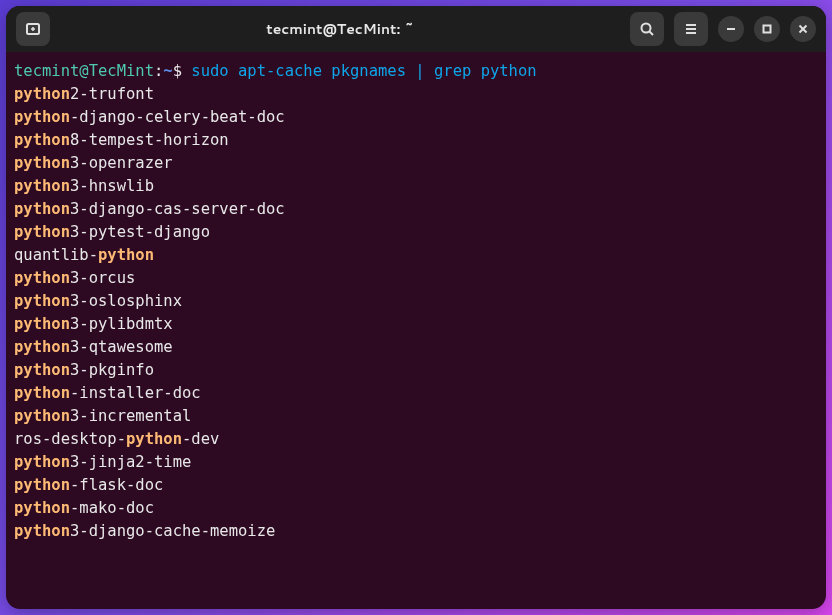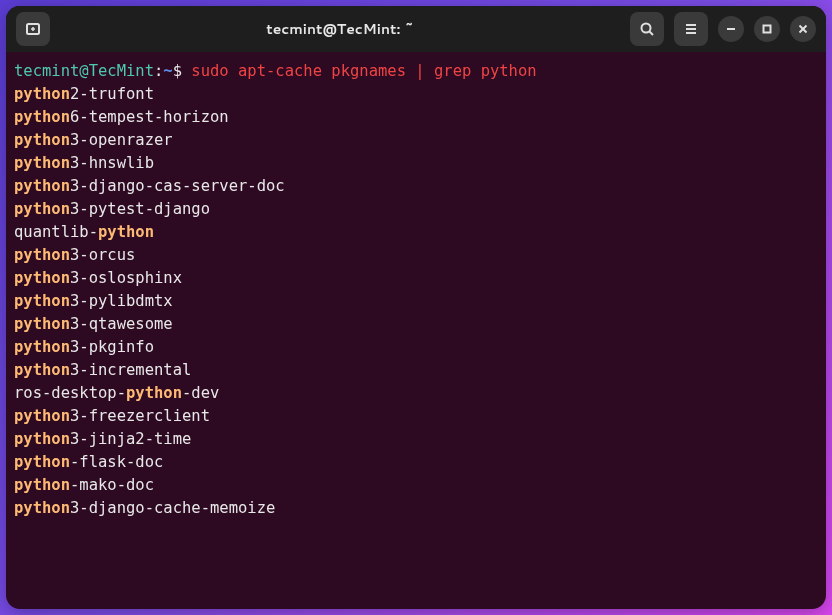--- a/index.html
+++ b/index.html
@@ -107,21 +107,21 @@
       border-radius: 5px;
     }
     .line {
       white-space: pre;
       font-family: inherit;
     }
     .prompt-user { color: #4ec9b0; font-weight: normal; }
     .prompt-colon { color: #e8e8e8; }
     .prompt-path { color: #5b8de8; font-weight: bold; }
     .prompt-dollar { color: #e8e8e8; }
-    .cmd-text { color: #ef4444; }
+    .cmd-text { color: #0ea5e9; }
     .hl { color: #fdba74; font-weight: bold; }
     .plain { color: #e8e8e8; }
     #output-container .line {
       display: block;
     }
   </style>
 </head>
 <body>
 
 <div class="window">
@@ -165,33 +165,34 @@
           <line x1="8.5" y1="1.5" x2="1.5" y2="8.5"></line>
         </svg>
       </div>
     </div>
   </div>
 
   <div class="terminal">
     <div class="line"><span class="prompt-user">tecmint@TecMint</span><span class="prompt-colon">:</span><span class="prompt-path">~</span><span class="prompt-dollar">$ </span><span class="cmd-text">sudo apt-cache pkgnames | grep python</span></div>
     <div id="output-container">
         <span class="line"><span class="hl">python</span><span class="plain">2-trufont</span></span>
-        <span class="line"><span class="hl">python</span><span class="plain">6-tempest-horizon</span></span>
+        <span class="line"><span class="hl">python</span><span class="plain">-django-celery-beat-doc</span></span>
+        <span class="line"><span class="hl">python</span><span class="plain">8-tempest-horizon</span></span>
         <span class="line"><span class="hl">python</span><span class="plain">3-openrazer</span></span>
         <span class="line"><span class="hl">python</span><span class="plain">3-hnswlib</span></span>
         <span class="line"><span class="hl">python</span><span class="plain">3-django-cas-server-doc</span></span>
         <span class="line"><span class="hl">python</span><span class="plain">3-pytest-django</span></span>
         <span class="line"><span class="plain">quantlib-</span><span class="hl">python</span></span>
         <span class="line"><span class="hl">python</span><span class="plain">3-orcus</span></span>
         <span class="line"><span class="hl">python</span><span class="plain">3-oslosphinx</span></span>
         <span class="line"><span class="hl">python</span><span class="plain">3-pylibdmtx</span></span>
         <span class="line"><span class="hl">python</span><span class="plain">3-qtawesome</span></span>
         <span class="line"><span class="hl">python</span><span class="plain">3-pkginfo</span></span>
+        <span class="line"><span class="hl">python</span><span class="plain">-installer-doc</span></span>
         <span class="line"><span class="hl">python</span><span class="plain">3-incremental</span></span>
         <span class="line"><span class="plain">ros-desktop-</span><span class="hl">python</span><span class="plain">-dev</span></span>
-        <span class="line"><span class="hl">python</span><span class="plain">3-freezerclient</span></span>
         <span class="line"><span class="hl">python</span><span class="plain">3-jinja2-time</span></span>
         <span class="line"><span class="hl">python</span><span class="plain">-flask-doc</span></span>
         <span class="line"><span class="hl">python</span><span class="plain">-mako-doc</span></span>
         <span class="line"><span class="hl">python</span><span class="plain">3-django-cache-memoize</span></span>
       </div>
   </div>
 </div>
 
 </body></html>

